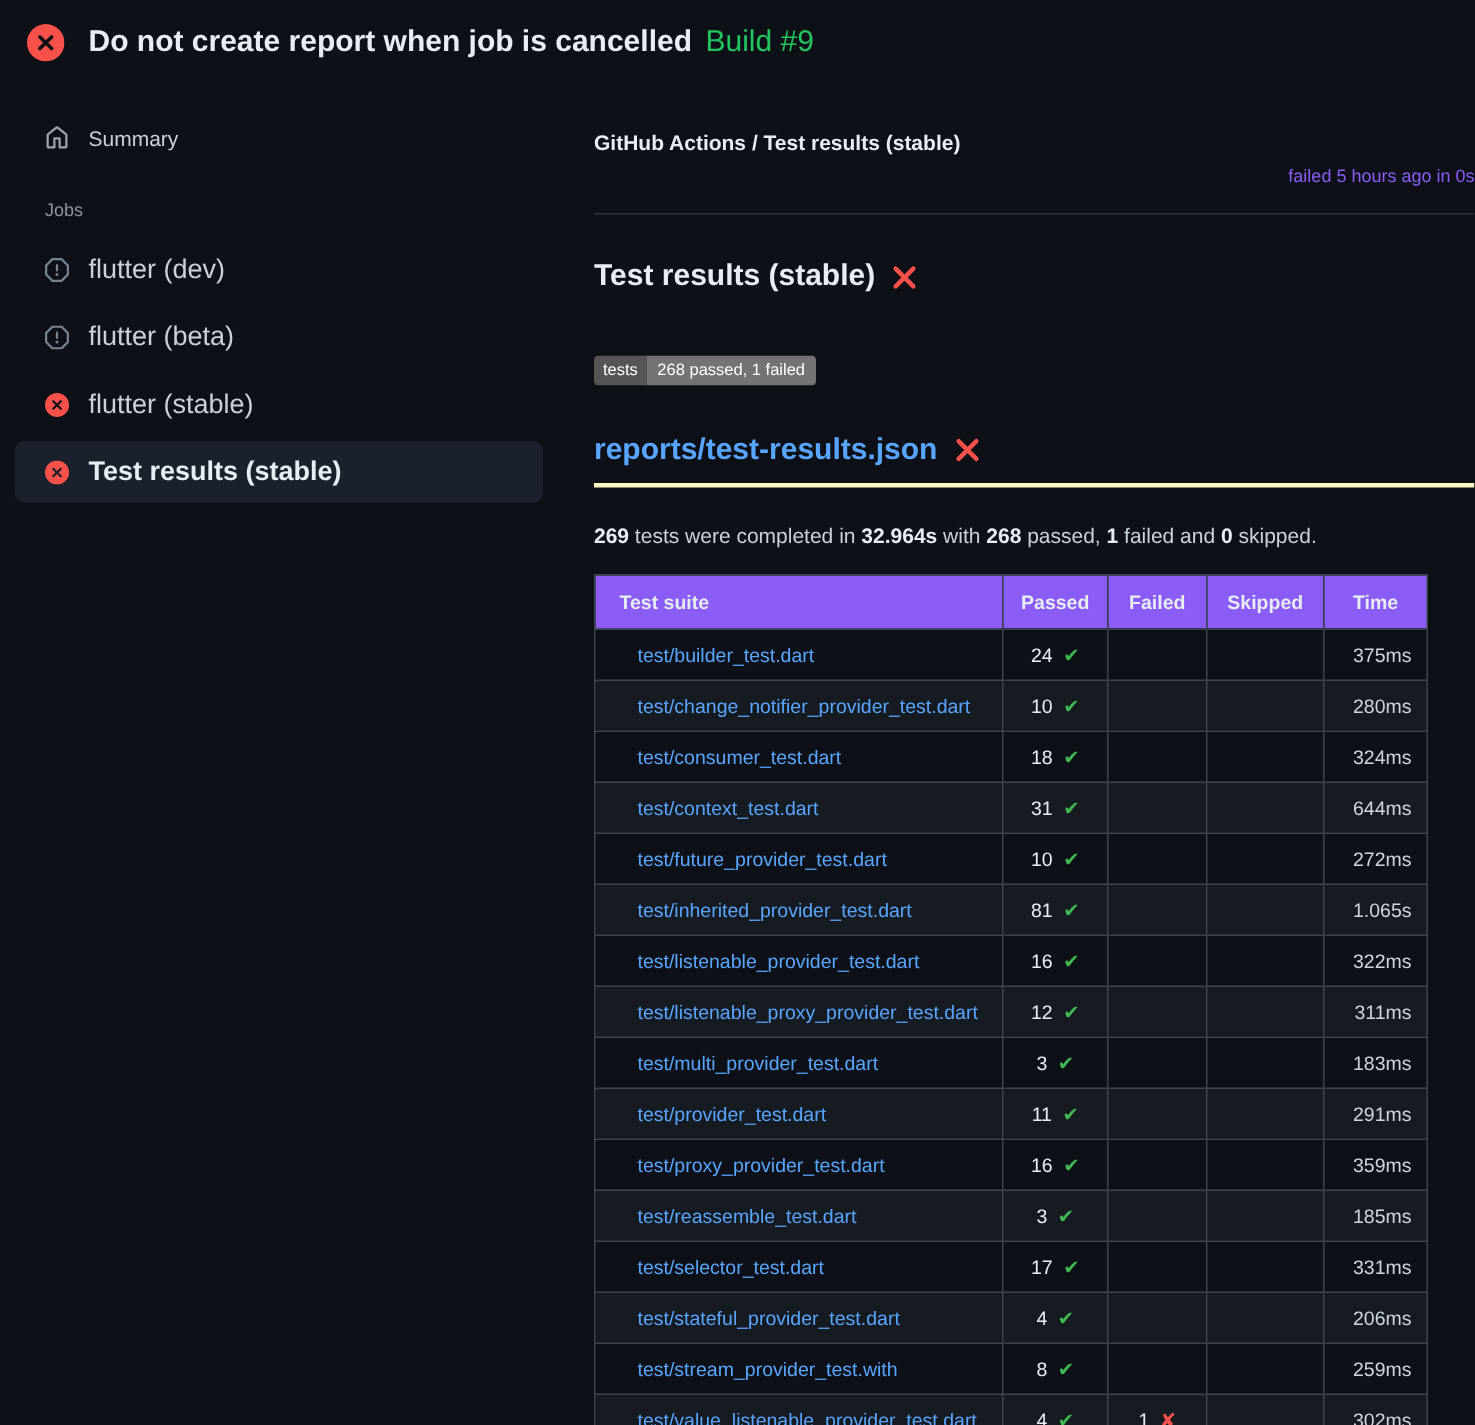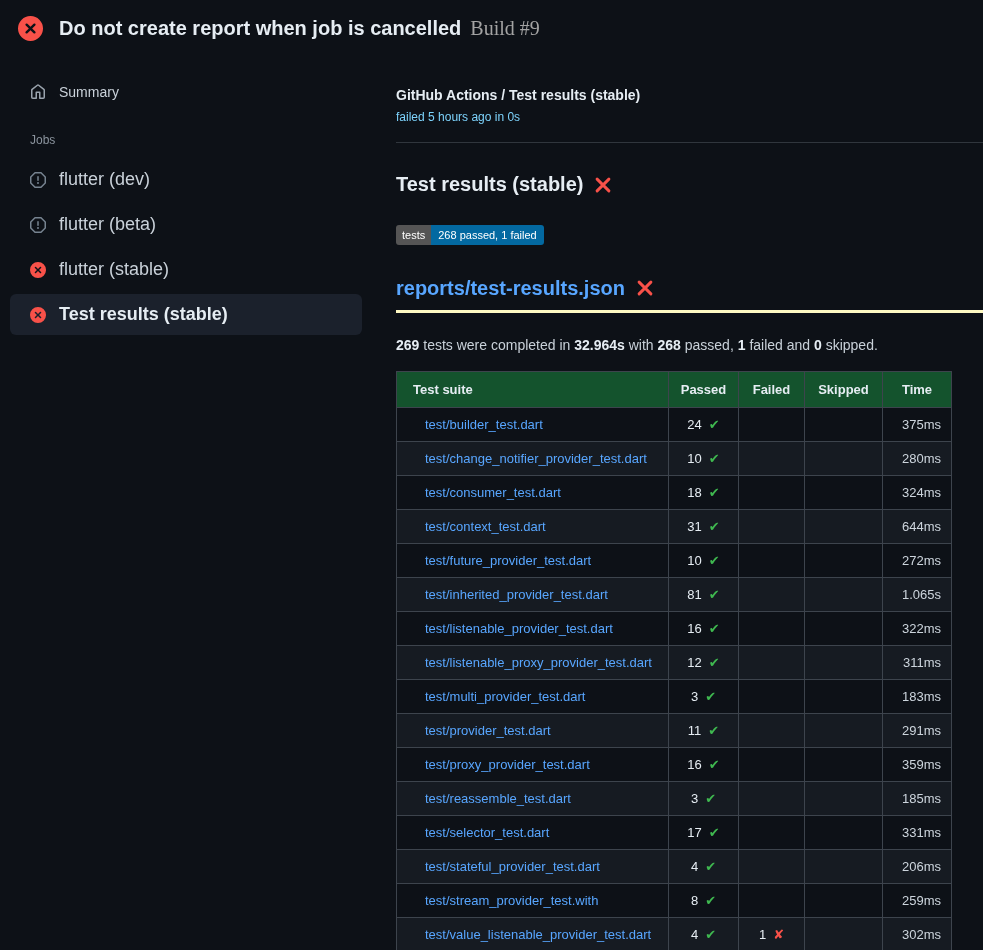--- a/index.html
+++ b/index.html
@@ -15,21 +15,21 @@
   
   .app-header {
     display: flex; align-items: center; gap: 16px;
     padding: 16px 18px 12px 18px;
   }
   .app-header .status-icon { width: 25px; height: 25px; flex-shrink: 0; }
   .app-header h1 {
     margin: 0; font-size: 20px; font-weight: 700; color: #e6edf3;
     display: flex; gap: 9px; align-items: baseline;
   }
-  .app-header .build-label { color: #a3a3a3; font-weight: 400; font-family: Liberation Serif, serif; }
+  .app-header .build-label { color: #22c55e; font-weight: 400; }
 
   
   .content { display: flex; align-items: flex-start; }
 
   
   .sidebar { width: 372px; flex-shrink: 0; padding: 22px 10px 0 10px; }
   .sidebar-summary {
     display: flex; align-items: center; gap: 13px;
     padding: 9px 12px; margin-left: 8px; border-radius: 6px;
     color: #c9d1d9; cursor: pointer;
@@ -47,57 +47,57 @@
   .job-item .icon-wrap { margin-left: 8px; display: flex; }
   .job-item.selected {
     background: #1b212c; color: #e6edf3; font-weight: 700;
   }
   .job-item.selected .icon-wrap { margin-left: 8px; }
 
   
   .main { flex: 1; min-width: 0; padding: 34px 0 0 24px; }
 
   .check-name { font-size: 14px; font-weight: 700; color: #e6edf3; }
-  .check-status { font-size: 12px; color: #7dd3fc; margin-top: 7px; }
+  .check-status { font-size: 12px; color: #8b5cf6; margin-top: 7px; text-align: right; }
   .divider { border: 0; border-top: 1px solid #30363d; margin: 18px 0 0 0; }
 
   .section-heading {
     margin-top: 30px; font-size: 20px; font-weight: 700; color: #e6edf3;
     display: flex; align-items: center; gap: 11px;
   }
   .x-mark { width: 18px; height: 18px; display: inline-block; }
 
   .badge {
-    margin-top: 12px; display: inline-flex; align-items: stretch;
+    margin-top: 24px; display: inline-flex; align-items: stretch;
     font-size: 11px; line-height: 18px; color: #ffffff;
     border-radius: 3px; overflow: hidden; white-space: nowrap;
   }
   .badge .badge-label { background: #555555; padding: 1px 6px; }
-  .badge .badge-value { background: #0369a1; padding: 1px 7px; }
+  .badge .badge-value { background: #737373; padding: 1px 7px; }
 
   .report-heading {
     margin-top: 32px; padding-bottom: 10px;
     border-bottom: 3px solid #fef9c3;
     font-size: 20px; font-weight: 700;
     display: flex; align-items: center; gap: 11px;
   }
   .report-heading a { color: #58a6ff; text-decoration: none; }
 
   .summary-line { margin-top: 24px; font-size: 14px; color: #c9d1d9; }
   .summary-line strong { color: #e6edf3; text-align: right; }
 
   
   table.results {
     border-collapse: collapse; table-layout: fixed;
     width: 555px; margin-top: 18px; font-size: 13px;
   }
   .results th, .results td { border: 1px solid #3d444d; }
   .results th {
     padding: 10px 10px; font-size: 13px; font-weight: 700;
-    color: #e6edf3; text-align: center; background: #14532d;
+    color: #e6edf3; text-align: center; background: #8b5cf6;
   }
   .results th.col-suite { text-align: left; padding-left: 16px; }
   .results td { padding: 8px 10px; height: 34px; }
   .results td.col-suite { padding-left: 28px; overflow: hidden; white-space: nowrap; }
   .results td.col-suite a { color: #58a6ff; text-decoration: none; }
   .results td.col-num { text-align: center; color: #e6edf3; white-space: nowrap; }
   .results td.col-time { text-align: right; color: #cdd5dd; }
   .results tbody tr:nth-child(odd) { background: #0d1117; }
   .results tbody tr:nth-child(even) { background: #161b22; }
   .check-icon { color: #3fb950; margin-left: 7px; font-size: 13px; }

